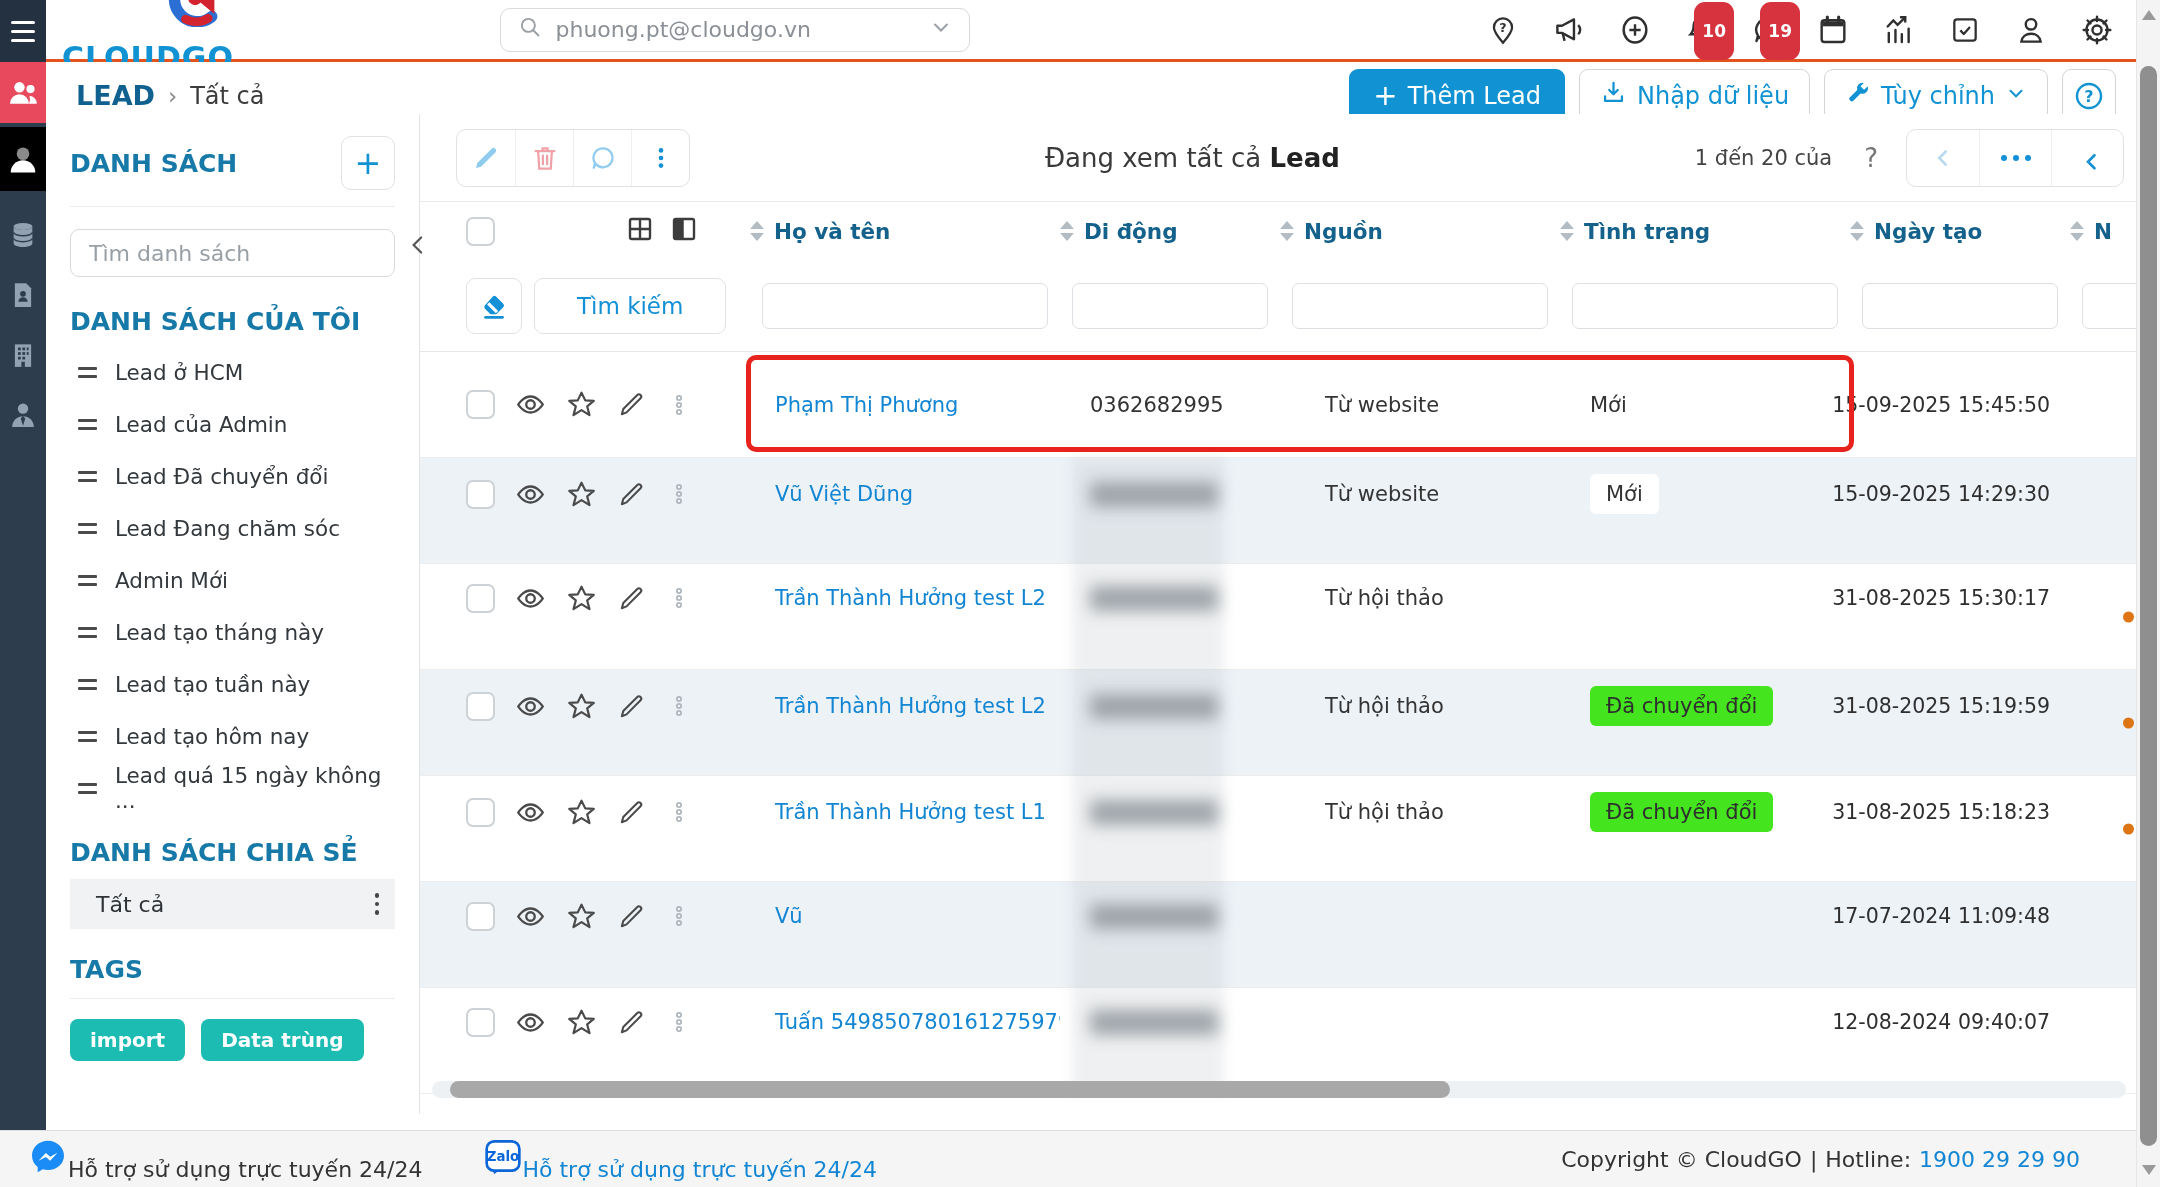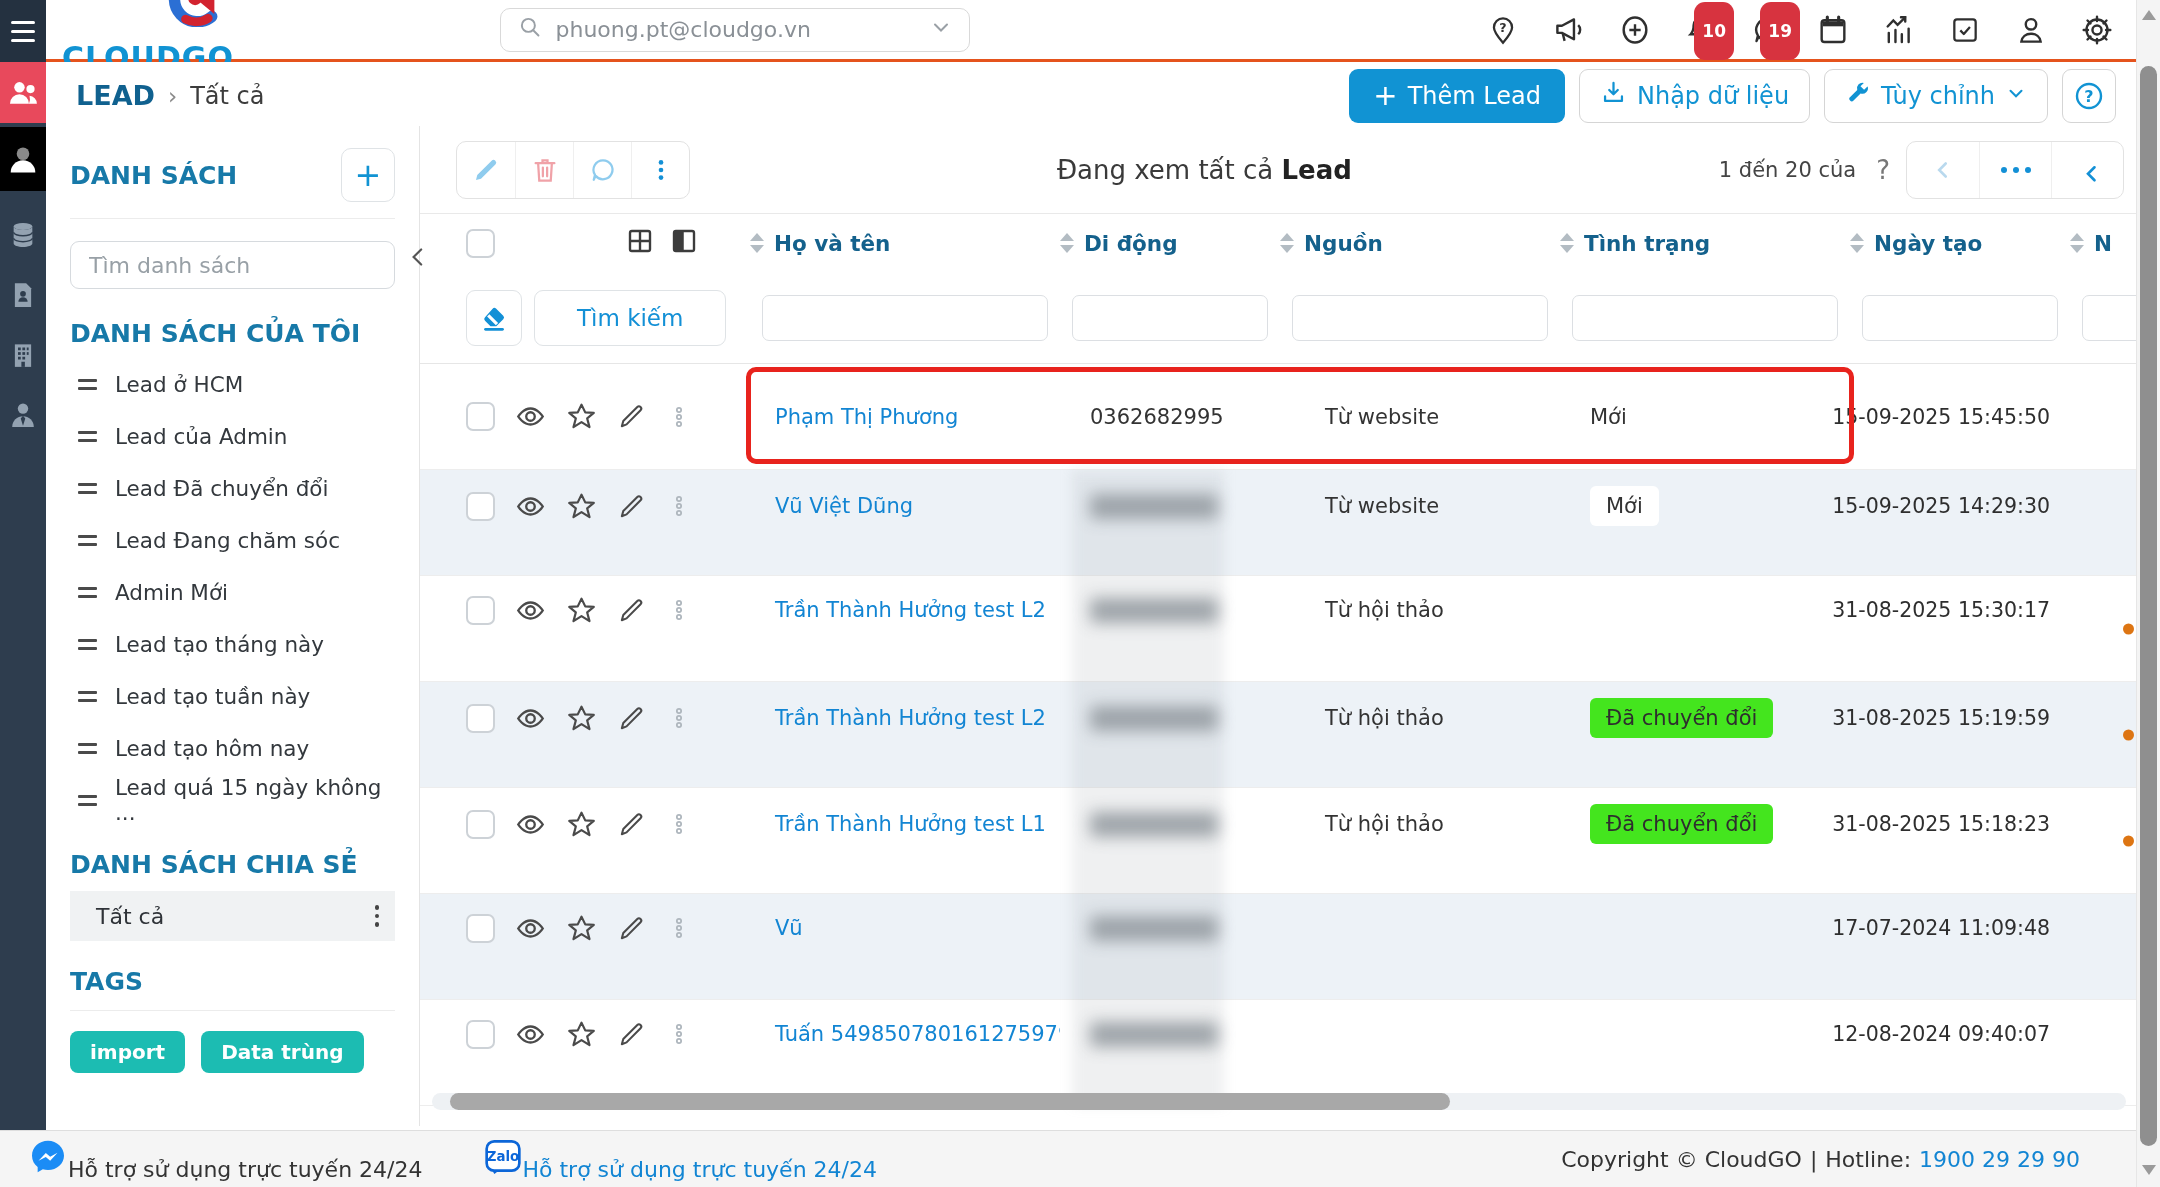--- a/index.html
+++ b/index.html
@@ -34,21 +34,21 @@
   .crumb-sep { color:#8b8b8b; font-size:23px; }
   .crumb-current { color:#3c3c3c; font-size:24px; }
   .crumb-actions { margin-left:auto; margin-right:44px; display:flex; align-items:center; gap:14px; }
   .btn { height:54px; border-radius:9px; display:flex; align-items:center; gap:10px; font-size:24px; cursor:pointer; }
   .btn-primary { background:#1193d3; color:#fff; padding:0 24px; }
   .btn-primary .plus { font-size:29px; font-weight:400; margin-top:-2px; }
   .btn-ghost { background:#fff; border:1px solid #d5d5d5; color:#1193d3; padding:0 20px; }
   .btn-square { width:54px; justify-content:center; padding:0; }
 
   
-  .workspace { position:absolute; left:46px; top:126px; width:2114px; height:1000px; display:flex; }
+  .workspace { position:absolute; left:46px; top:114px; width:2114px; height:1000px; display:flex; }
 
   
   .sidebar { width:374px; height:100%; border-right:1px solid #e4e4e4; padding:0 24px; overflow:hidden; background:#fff; }
   .sb-title-row { margin-top:22px; display:flex; align-items:center; justify-content:space-between; }
   .sb-heading { color:#1779a8; font-weight:bold; font-size:25px; }
   .sb-add { width:54px; height:54px; border:1px solid #dfe3e6; border-radius:10px; display:flex; align-items:center; justify-content:center; color:#1193d3; font-size:32px; cursor:pointer; background:#fff; }
   .sb-divider { border-top:1px solid #ececec; margin-top:16px; }
   .sb-search { margin-top:22px; width:100%; height:48px; border:1px solid #d6dade; border-radius:9px; font-size:22px; padding:0 18px; color:#3c4248; outline:none; font-family:inherit; }
   .sb-search::placeholder { color:#98a0a6; }
   .sb-section-title { margin-top:30px; color:#1779a8; font-weight:bold; font-size:25px; }
@@ -65,21 +65,21 @@
   
   .main { position:relative; flex:1; height:100%; background:#fff; }
   .collapse-ch { position:absolute; left:-14px; top:116px; z-index:4; cursor:pointer; }
 
   .main-toolbar { height:88px; display:flex; align-items:center; border-bottom:1px solid #e9e9e9; }
   .tool-group { display:flex; margin-left:36px; border:1px solid #e2e2e2; border-radius:10px; background:#fff; overflow:hidden; }
   .tool-group .tg-cell { width:58px; height:56px; display:flex; align-items:center; justify-content:center; border-left:1px solid #efefef; cursor:pointer; }
   .tool-group .tg-cell:first-child { border-left:none; }
   .viewing { flex:1; text-align:center; font-size:26px; color:#3a3a3a; }
   .viewing b { color:#222; }
-  .pager { display:flex; align-items:center; gap:16px; margin-right:36px; }
+  .pager { display:flex; align-items:center; gap:28px; margin-right:36px; }
   .pager-text { font-size:21px; color:#444; }
   .pager-help { font-size:26px; color:#777; margin-left:4px; }
   .pager-group { display:flex; border:1px solid #e2e2e2; border-radius:10px; overflow:hidden; background:#fff; }
   .pg-cell { width:72px; height:56px; display:flex; align-items:center; justify-content:center; border-left:1px solid #efefef; cursor:pointer; }
   .pg-cell:first-child { border-left:none; }
   .dots { display:flex; gap:6px; }
   .dots i { width:6px; height:6px; border-radius:50%; background:#1390d6; }
 
   
   .trow { display:grid; grid-template-columns:330px 310px 220px 280px 290px 220px 1fr; }

